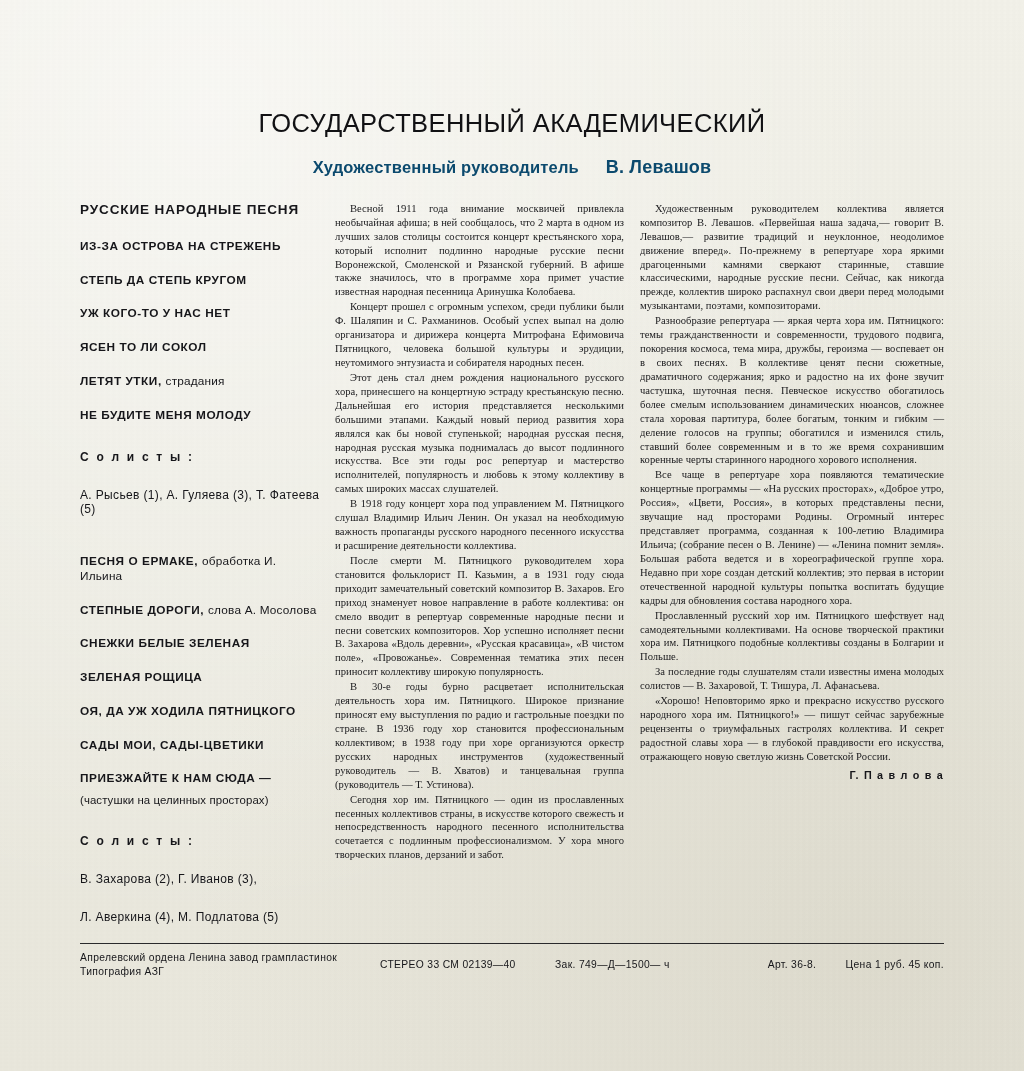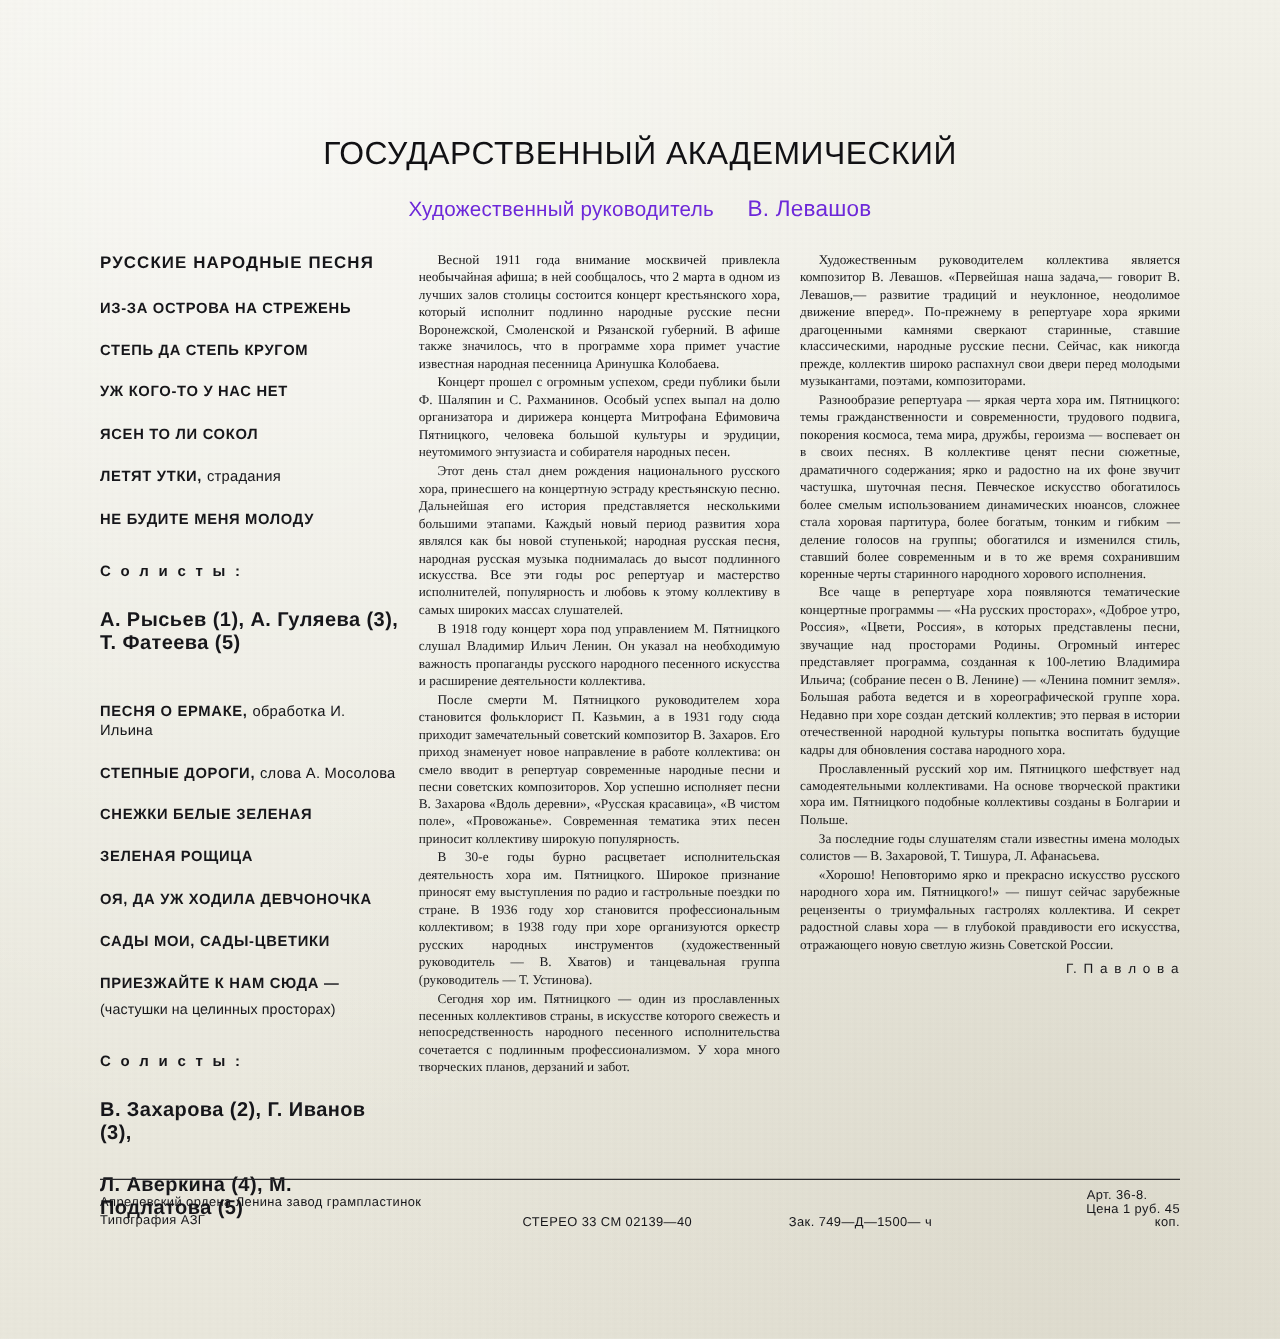--- a/index.html
+++ b/index.html
@@ -63,22 +63,22 @@
     margin-top: 3px;
     white-space: nowrap;
   }
   .title-line2 .small {
     font-size: 21px;
     letter-spacing: 0.2px;
   }
   .conductor {
     margin-top: 17px;
     font-size: 16.5px;
-    font-weight: normal;
-    color: #6d28d9;
+    font-weight: bold;
+    color: #0c4a6e;
     letter-spacing: .2px;
   }
   .conductor .name {
     margin-left: 22px;
     font-size: 18px;
   }
 
   
   .columns {
     position: relative;
@@ -127,22 +127,22 @@
     margin-bottom: 19px;
   }
   .soloists-label {
     font-size: 12px;
     font-weight: bold;
     letter-spacing: 2.2px;
     margin-top: 28px;
     margin-bottom: 18px;
   }
   .soloists-line {
-    font-size: 16px;
-    font-weight: bold;
+    font-size: 12px;
+    font-weight: normal;
     letter-spacing: .35px;
     margin-bottom: 16px;
     margin-top: 24px;
   }
   .gap-lg { height: 22px; }
 
   
   .body-text p {
     margin: 0 0 1px 0;
     font-size: 10.6px;
@@ -151,41 +151,40 @@
     text-indent: 15px;
     color: #1a1a1d;
     hyphens: auto;
     font-family: Liberation Serif, serif;
   }
   .signature {
     margin-top: 5px;
     text-align: right;
     font-size: 10.8px;
     letter-spacing: 1.2px;
-    font-weight: normal;
+    font-weight: bold;
   }
 
   
   .footer {
     position: absolute;
     left: 80px;
     right: 80px;
     bottom: 88px;
     height: 40px;
   }
   .footer-rule {
     border-top: 1.1px solid #2a2a2c;
     margin-bottom: 7px;
   }
   .footer-row {
     display: flex;
-    align-items: flex-end;
+    align-items: center;
     font-size: 10.3px;
     letter-spacing: .35px;
-    gap: 38px;
   }
   .f-left { width: 300px; line-height: 1.35; }
   .f-mid  { width: 175px; text-align: left; }
   .f-mid2 { width: 180px; text-align: left; }
   .f-right { flex: 1; text-align: right; }
   .f-right .art { margin-right: 26px; }
 </style>
 </head>
 <body>
 
@@ -240,21 +239,21 @@
         <span>СТЕПНЫЕ ДОРОГИ,</span>
         <span class="plain">слова А. Мосолова</span>
       </div>
       <div class="track">
         <span>СНЕЖКИ БЕЛЫЕ ЗЕЛЕНАЯ</span>
       </div>
       <div class="track">
         <span>ЗЕЛЕНАЯ РОЩИЦА</span>
       </div>
       <div class="track">
-        <span>ОЯ, ДА УЖ ХОДИЛА ДЕВЧОНОЧКА</span>
+        <span>ОЯ, ДА УЖ ХОДИЛА ПЯТНИЦКОГО</span>
       </div>
       <div class="track">
         <span>САДЫ МОИ, САДЫ-ЦВЕТИКИ</span>
       </div>
       <div class="track">
         <span>ПРИЕЗЖАЙТЕ К НАМ СЮДА —</span>
       </div>
       <div class="track-sub">(частушки на целинных просторах)</div>
 
       <div class="soloists-label">С о л и с т ы :</div>

